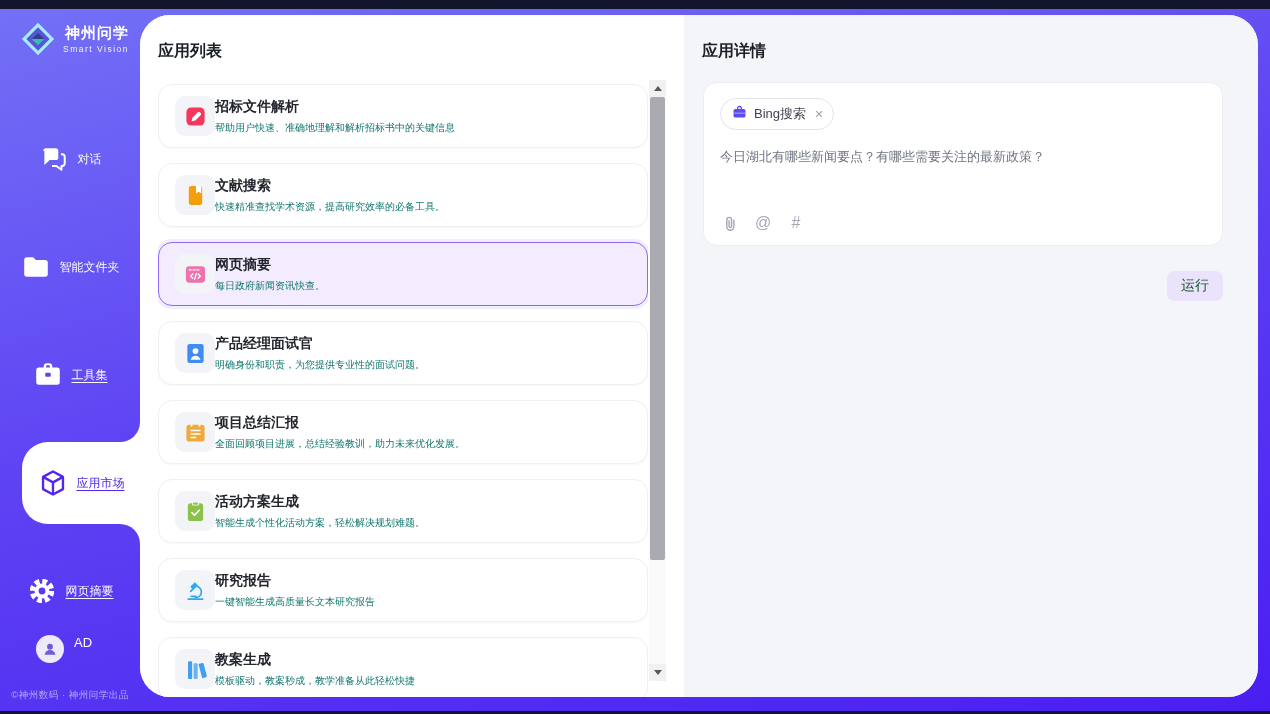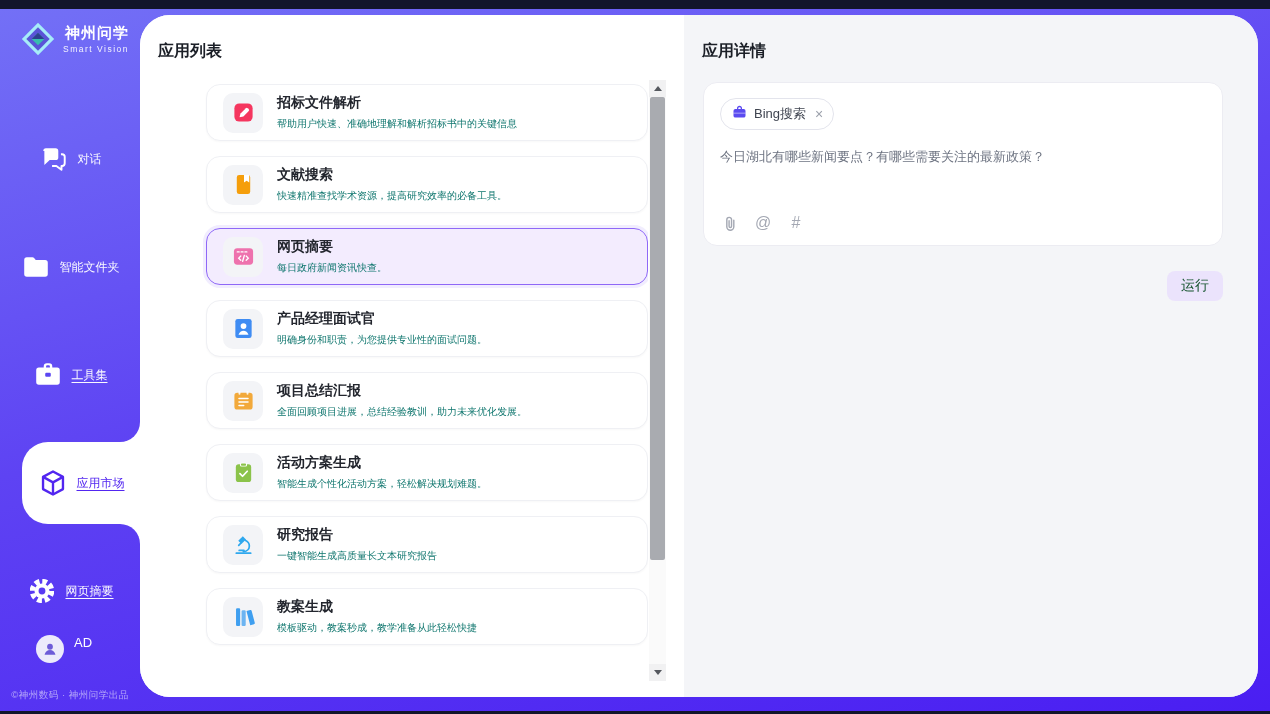--- a/index.html
+++ b/index.html
@@ -45,23 +45,23 @@
   .sidebar-footer { position:absolute; bottom:9px; left:0; width:140px; text-align:center; font-size:9.5px; color:rgba(255,255,255,.55); letter-spacing:.5px; }
   
   .content {
     position:absolute; left:140px; top:15px; right:12px; bottom:17px;
     border-radius:30px; overflow:hidden; display:flex; background:#f4f5f8;
   }
   .panel-list { width:544px; background:#fff; position:relative; flex:none; }
   .panel-title { position:absolute; top:26px; left:18px; font-size:16px; font-weight:700; color:#1b1f27; }
   .list-scroll { position:absolute; top:65px; left:18px; width:490px; bottom:0; overflow:hidden; padding-top:4px; }
   .app-card {
-    height:57px; margin-bottom:15px; border:1px solid #eff0f4; border-radius:14px;
-    background:#fff; display:flex; align-items:center; padding:0 16px; gap:14px;
-    cursor:pointer; box-shadow:0 1px 2px rgba(20,24,40,.03);margin-left:48px;
+    height:64px; margin-bottom:15px; border:1px solid #eff0f4; border-radius:14px;
+    background:#fff; display:flex; align-items:center; padding:0 16px; 
+    cursor:pointer; box-shadow:0 1px 2px rgba(20,24,40,.03);
   }
   .app-card.selected {
     background:#f3ecfe; border:1px solid #8f68f7;
     box-shadow:0 0 0 3px rgba(143,104,247,.12);
   }
   .app-tile { width:40px; height:40px; border-radius:10px; background:#f3f4f7; flex:none; display:flex; align-items:center; justify-content:center; }
   .app-tile svg { width:23px; height:23px; }
   .app-text { min-width:0; }
   .app-title { font-size:14px; font-weight:700; color:#23262e; }
   .app-desc { font-size:10px; color:#0f766e; margin-top:5px; white-space:nowrap; }

